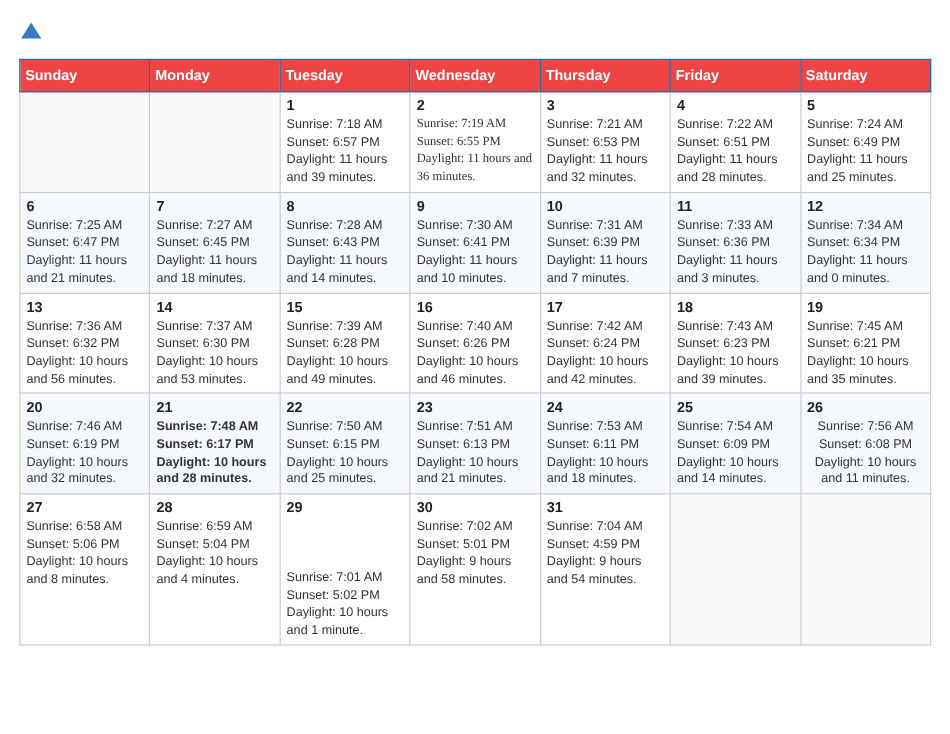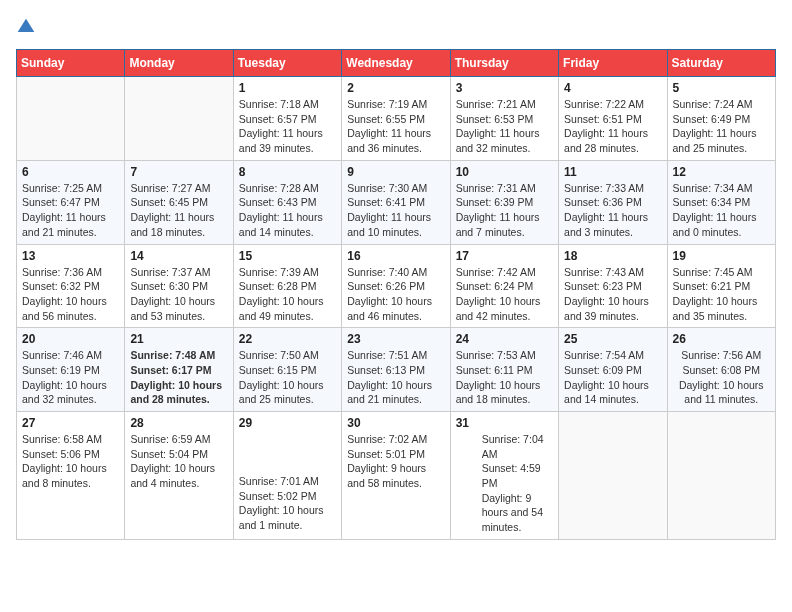--- a/index.html
+++ b/index.html
@@ -123,21 +123,21 @@
         <td class="empty"></td>
         <td class="empty"></td>
         <td>
           <div class="day-number">1</div>
           <div class="day-info" style="white-space: pre-line;">Sunrise: 7:18 AM
 Sunset: 6:57 PM
 Daylight: 11 hours and 39 minutes.</div>
         </td>
         <td>
           <div class="day-number">2</div>
-          <div class="day-info" style="white-space: pre-line;">Sunrise: 7:19 AM
+          <div class="day-info" style="white-space: pre-line; font-family: Liberation Serif, serif;">Sunrise: 7:19 AM
 Sunset: 6:55 PM
 Daylight: 11 hours and 36 minutes.</div>
         </td>
         <td>
           <div class="day-number">3</div>
           <div class="day-info" style="white-space: pre-line;">Sunrise: 7:21 AM
 Sunset: 6:53 PM
 Daylight: 11 hours and 32 minutes.</div>
         </td>
         <td>
@@ -305,21 +305,21 @@
 Daylight: 10 hours and 1 minute.</div>
         </td>
         <td>
           <div class="day-number">30</div>
           <div class="day-info" style="white-space: pre-line;">Sunrise: 7:02 AM
 Sunset: 5:01 PM
 Daylight: 9 hours and 58 minutes.</div>
         </td>
         <td>
           <div class="day-number">31</div>
-          <div class="day-info" style="white-space: pre-line; margin-left: 26px;">Sunrise: 7:04 AM
+          <div class="day-info" style="white-space: pre-line;">Sunrise: 7:04 AM
 Sunset: 4:59 PM
 Daylight: 9 hours and 54 minutes.</div>
         </td>
         <td class="empty"></td>
         <td class="empty"></td>
       </tr>
     </tbody>
 </table>
 
 </body></html>

